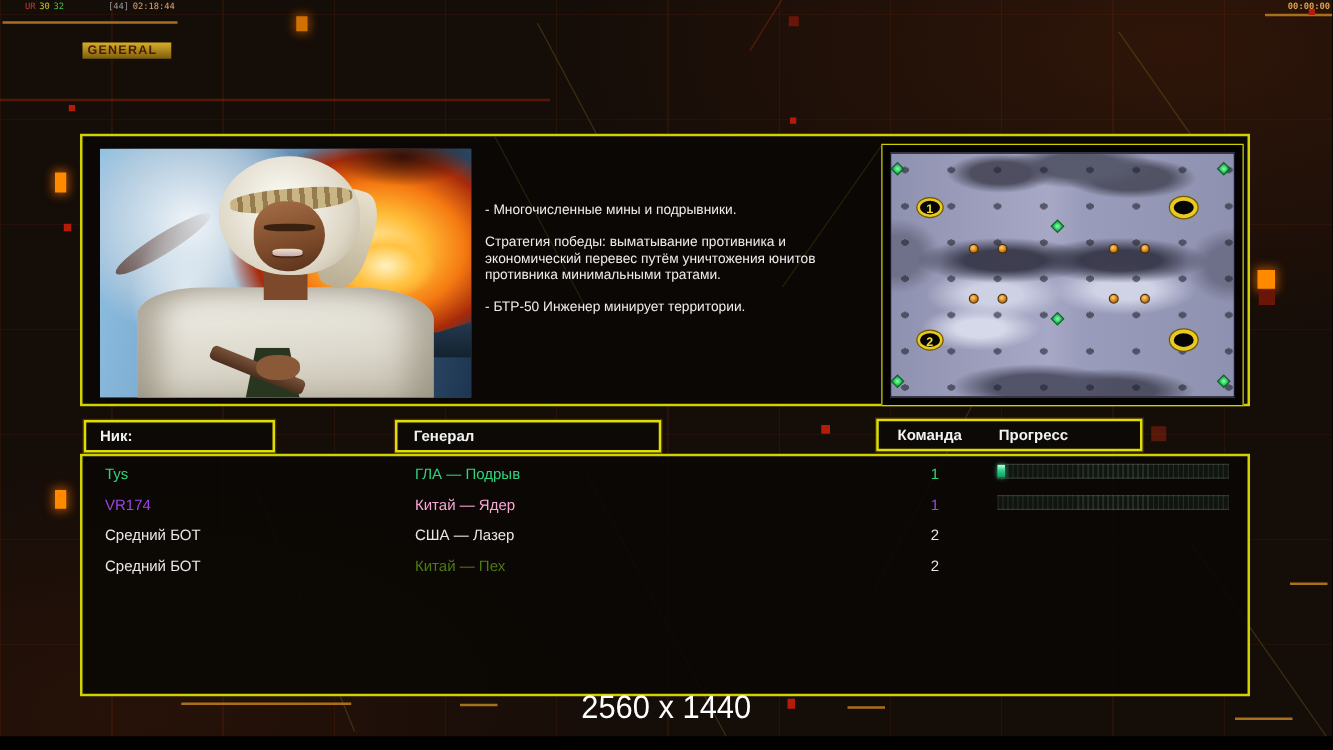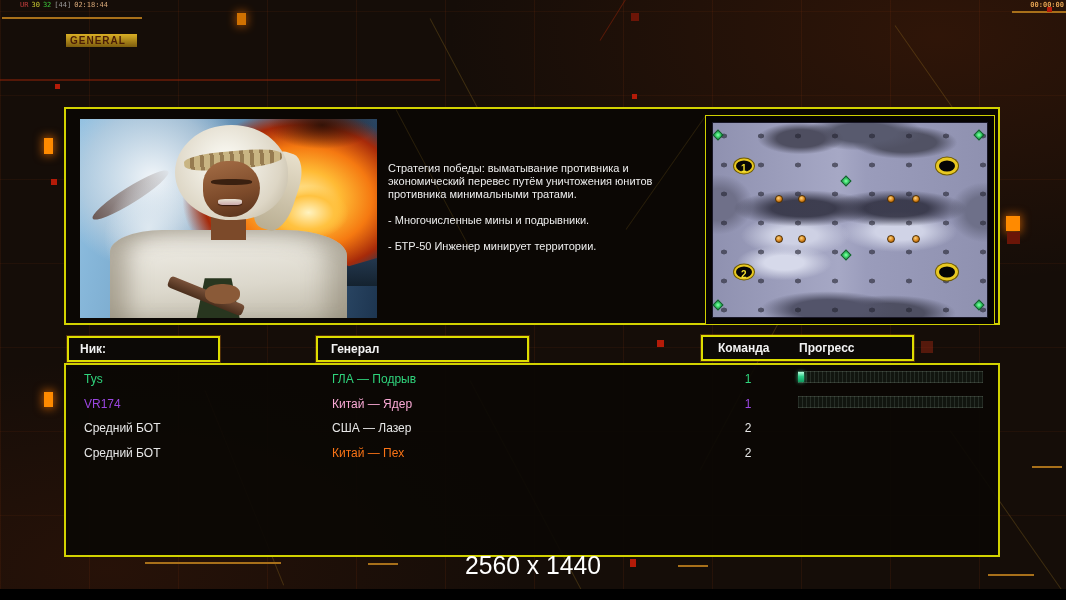--- a/index.html
+++ b/index.html
@@ -148,21 +148,21 @@
   <div class="sq sq-orange" style="left:237px;top:13px;width:9px;height:12px;opacity:.8;"></div>
   <div class="sq sq-darkred" style="left:631px;top:13px;width:8px;height:8px;"></div>
   <div class="sq sq-red" style="left:55px;top:84px;width:5px;height:5px;"></div>
   <div class="sq sq-red" style="left:51px;top:179px;width:6px;height:6px;"></div>
   <div class="sq sq-red" style="left:632px;top:94px;width:5px;height:5px;"></div>
   <div class="sq sq-red" style="left:657px;top:340px;width:7px;height:7px;"></div>
   <div class="sq sq-dim" style="left:921px;top:341px;width:12px;height:12px;"></div>
   <div class="sq sq-red" style="left:630px;top:559px;width:6px;height:8px;"></div>
   <div class="sq sq-red" style="left:1047px;top:7px;width:5px;height:5px;"></div>
 
-  <div class="overlay-tl"><span style="color: rgb(192, 60, 60); margin-left: 18px;">UR</span><span style="color: rgb(200, 200, 50);">30</span><span style="color: rgb(60, 200, 60);">32</span><span style="color: rgb(154, 154, 154);">[44]</span><span style="color: rgb(216, 168, 120);">02:18:44</span></div>
+  <div class="overlay-tl"><span style="color: rgb(192, 60, 60); margin-left: 18px;">UR</span><span style="color: rgb(200, 200, 50);">30</span><span style="color: rgb(60, 200, 60);">32</span><span style="color: rgb(154, 154, 154); margin-left: 32px;">[44]</span><span style="color: rgb(216, 168, 120);">02:18:44</span></div>
   <div class="overlay-tr">00:00:00</div>
 
   <div class="general-tab">GENERAL</div>
 
   <div class="main-panel">
     <div class="panel-trace" style="left:330px;top:0;width:160px;transform:rotate(62deg);"></div>
     <div class="panel-trace" style="left:560px;top:120px;width:140px;transform:rotate(-55deg);"></div>
 
     <div class="portrait">
       <div class="p-sky"></div>
@@ -180,22 +180,22 @@
       <div class="p-headwrap"></div>
       <div class="p-band"></div>
       <div class="p-face"></div>
       <div class="p-brow"></div>
       <div class="p-mouth"></div>
       <div class="p-stick"></div>
       <div class="p-hand"></div>
     </div>
 
     <div class="strategy">
+        <div class="para">- Многочисленные мины и подрывники.</div>
         <div class="para">Стратегия победы: выматывание противника и экономический перевес путём уничтожения юнитов противника минимальными тратами.</div>
-        <div class="para">- Многочисленные мины и подрывники.</div>
         <div class="para">- БТР-50 Инженер минирует территории.</div>
       </div>
 
     <div class="map-frame">
       <div class="map-content">
           <div class="m-start" style="left: 11.2%; top: 22%;">1</div>
           <div class="m-start" style="left: 11.2%; top: 77%;">2</div>
           <div class="m-open" style="left: 85.5%; top: 22%;"></div>
           <div class="m-open" style="left: 85.5%; top: 77%;"></div>
           <div class="m-gem" style="left: 2%; top: 6%;"></div>
@@ -249,21 +249,21 @@
 
   <div class="prow">
     <span class="c-nick" style="color: rgb(232, 232, 232);">Средний БОТ</span>
     <span class="c-gen" style="color: rgb(232, 232, 232);">США — Лазер</span>
     <span class="c-team" style="color: rgb(232, 232, 232);">2</span>
 
   </div>
 
   <div class="prow">
     <span class="c-nick" style="color: rgb(232, 232, 232);">Средний БОТ</span>
-    <span class="c-gen" style="color: #f97316; text-align: center;">Китай — Пех</span>
+    <span class="c-gen" style="color: #4d7c0f; text-align: center;">Китай — Пех</span>
     <span class="c-team" style="color: rgb(232, 232, 232);">2</span>
 
   </div>
 </div>
   </div>
 
   <div class="resolution">2560 x 1440</div>
   <div class="bottom-bar"></div>
 </div>
 

